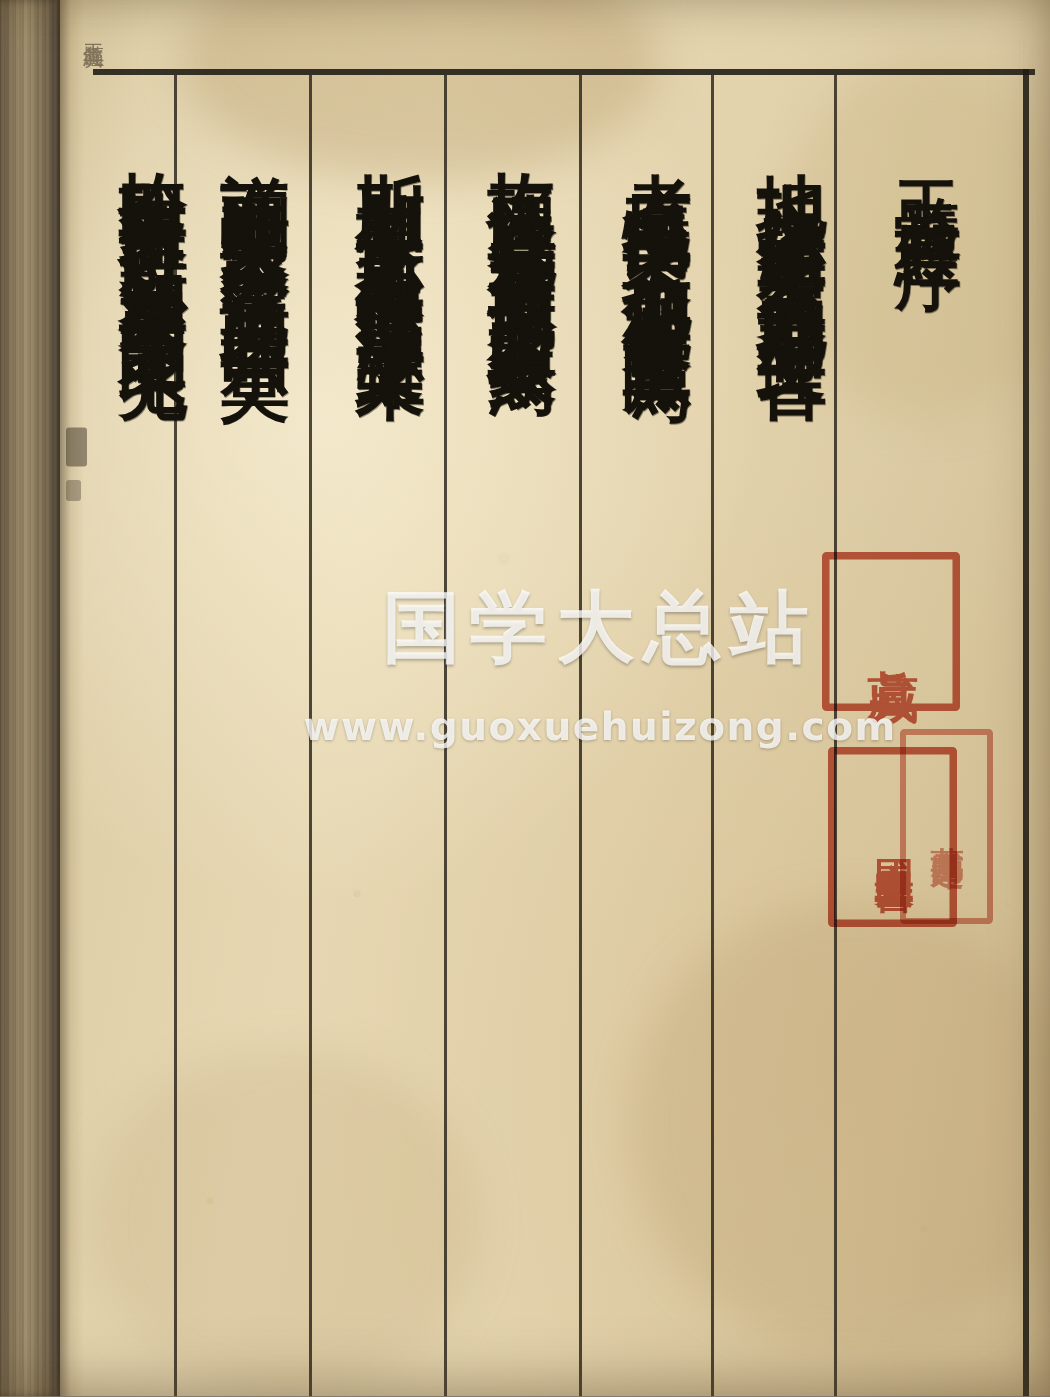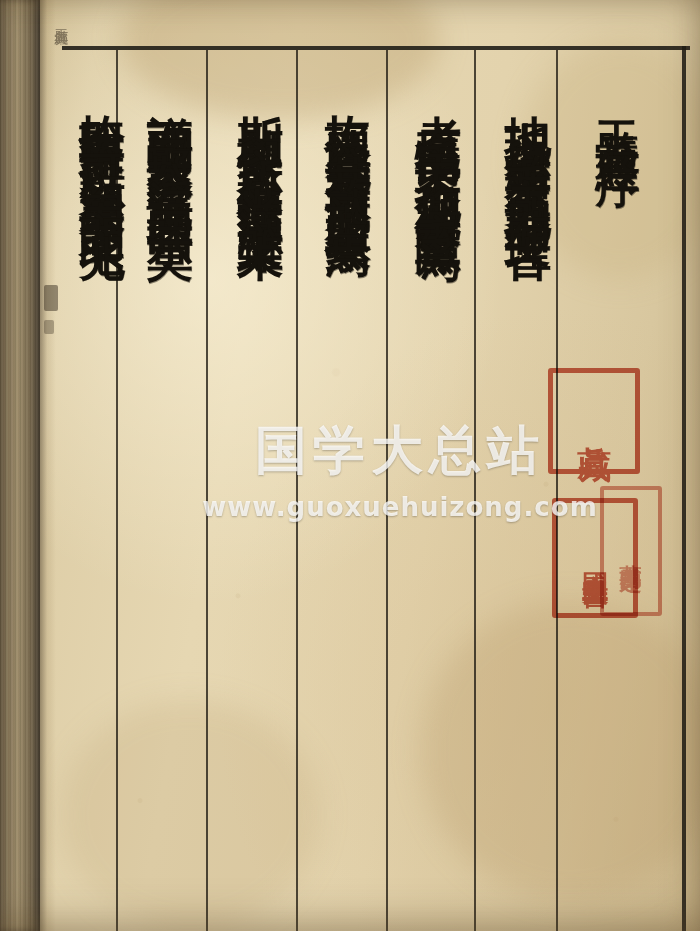--- a/index.html
+++ b/index.html
@@ -172,40 +172,40 @@
     width: 62px; height: 130px;
     font-size: 22px;
     opacity: 0.55;
     border-width: 4px;
     border-radius: 3px;
   }
 
   
   .watermark {
     position: absolute;
-    left: 190px; top: 416px;
+    left: 190px; top: 384px;
     width: 420px;
     text-align: center;
     pointer-events: none;
   }
   .wm-main {
     font-family: "DejaVu Sans", "Liberation Sans", sans-serif;
     font-size: 52px;
     font-weight: 700;
     color: rgba(255,255,255,0.78);
     letter-spacing: 6px;
     text-shadow: 0 1px 2px rgba(0,0,0,0.25);
   }
   .wm-sub {
     font-family: "DejaVu Sans", "Liberation Sans", sans-serif;
     font-size: 26px;
     font-weight: 700;
     color: rgba(255,255,255,0.78);
     letter-spacing: 1px;
-    margin-top: 6px;
+    margin-top: 16px;
     text-shadow: 0 1px 2px rgba(0,0,0,0.25);
   }
 
   
   .edge-shadow {
     position: absolute;
     inset: 0;
     pointer-events: none;
     box-shadow:
       inset 0 -26px 40px -18px rgba(90,70,40,0.40),

